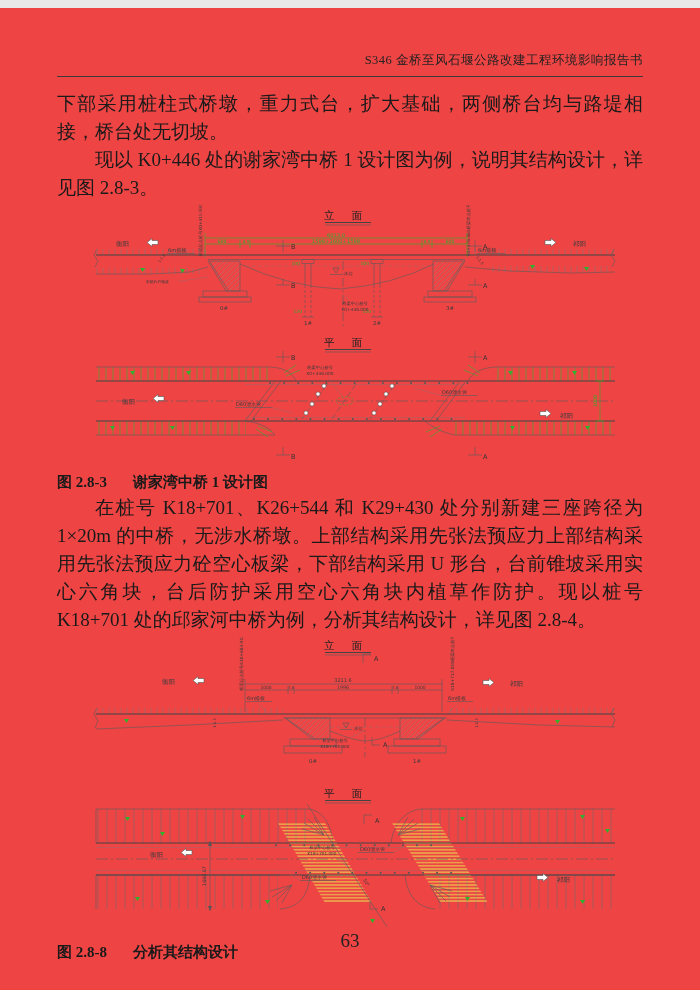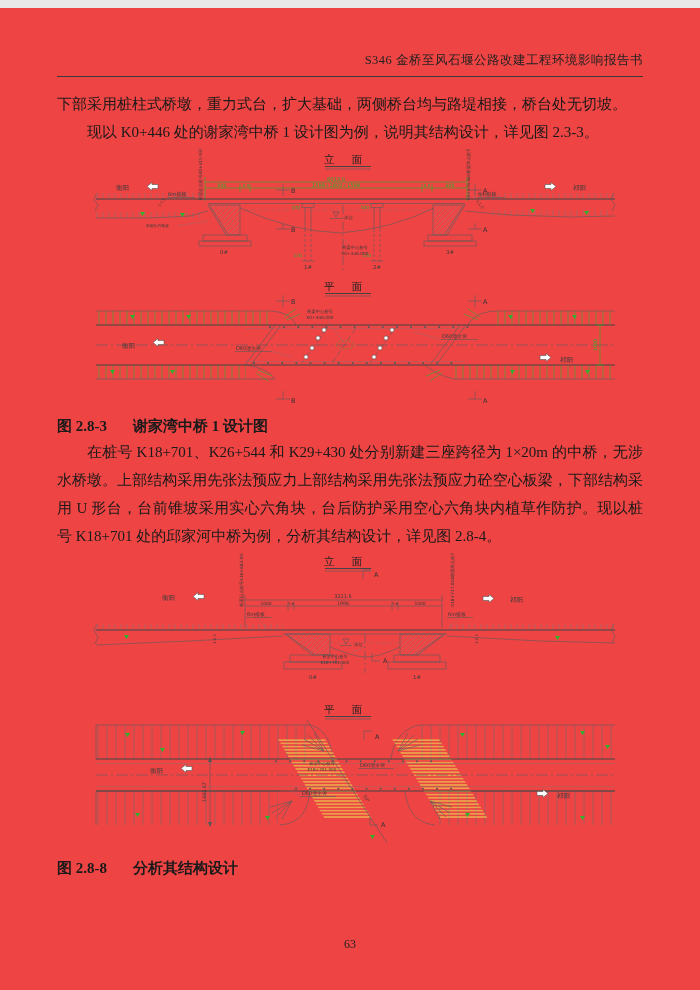--- a/index.html
+++ b/index.html
@@ -6,31 +6,31 @@
   .page{
     width:700px;height:990px;background:#ef4444;margin:8px auto;position:relative;
     box-sizing:border-box;padding:44px 57px 0;
     font-family:"Liberation Serif","DejaVu Serif",serif;color:#1a1a1a;
     overflow:hidden;
   }
   .doc-header{
     text-align:right;font-size:12.5px;letter-spacing:.5px;color:#222;
     padding-bottom:7px;border-bottom:1.2px solid #3a3a3a;
   }
-  .body-text p{font-size:15px;line-height:28px;text-align:justify;margin:0;}
+  .body-text p{font-size:19px;line-height:28px;text-align:justify;margin:0;}
   .p-first{margin-top:13px!important;}
   .indent{text-indent:2em;}
   figure{margin:3px 0 0 -17px;width:620px;}
   figcaption{
     width:586px;margin:2px 0 2px 17px;text-align:left;
     font-weight:bold;font-size:15px;
   }
   figcaption .cap-label{margin-right:26px;}
   .page-footer{position:absolute;left:0;right:0;bottom:46px;text-align:center;
-    font-size:12px;color:#222;}
+    font-size:19px;color:#222;}
   
   svg text{fill:#3c3c3c;font-family:"DejaVu Sans","Liberation Sans",sans-serif;}
   svg .ln{stroke:#5a5a5a;stroke-width:.6;fill:none;}
   svg .lnb{stroke:#444;stroke-width:1.1;fill:none;}
   svg .lnt{stroke:#7a7a7a;stroke-width:.35;fill:none;}
   svg .gln{stroke:#2db52d;stroke-width:.6;fill:none;}
   svg .gtx{fill:#2db52d;}
   svg .veg{fill:#2db52d;stroke:none;}
   svg .dots{stroke:#555;stroke-width:1.9;stroke-linecap:round;fill:none;}
   svg .ttl{font-size:10.5px;letter-spacing:7px;fill:#222;}
@@ -40,21 +40,21 @@
 <body>
 
 <div class="page">
 
   <div class="doc-header">
     <span>S346 金桥至风石堰公路改建工程环境影响报告书</span>
   </div>
 
   <div class="body-text">
     <p class="p-first">下部采用桩柱式桥墩，重力式台，扩大基础，两侧桥台均与路堤相接，桥台处无切坡。</p>
-    <p class="indent">现以 K0+446 处的谢家湾中桥 1 设计图为例，说明其结构设计，详见图 2.3-3。</p>
+    <p class="indent">现以 K0+446 处的谢家湾中桥 1 设计图为例，说明其结构设计，详见图 2.8-3。</p>
   </div>
 
   <figure>
     <svg width="620" height="262" viewBox="0 0 620 262">
       <defs>
         <pattern id="f1tick" width="6" height="6" patternUnits="userSpaceOnUse">
           <line x1="3" y1="0" x2="3" y2="6" stroke="#7a7a7a" stroke-width="0.5"></line>
         </pattern>
         <pattern id="f1gcomb" width="7" height="14" patternUnits="userSpaceOnUse">
           <line x1="3" y1="0" x2="3" y2="14" stroke="#2db52d" stroke-width="0.6"></line>

